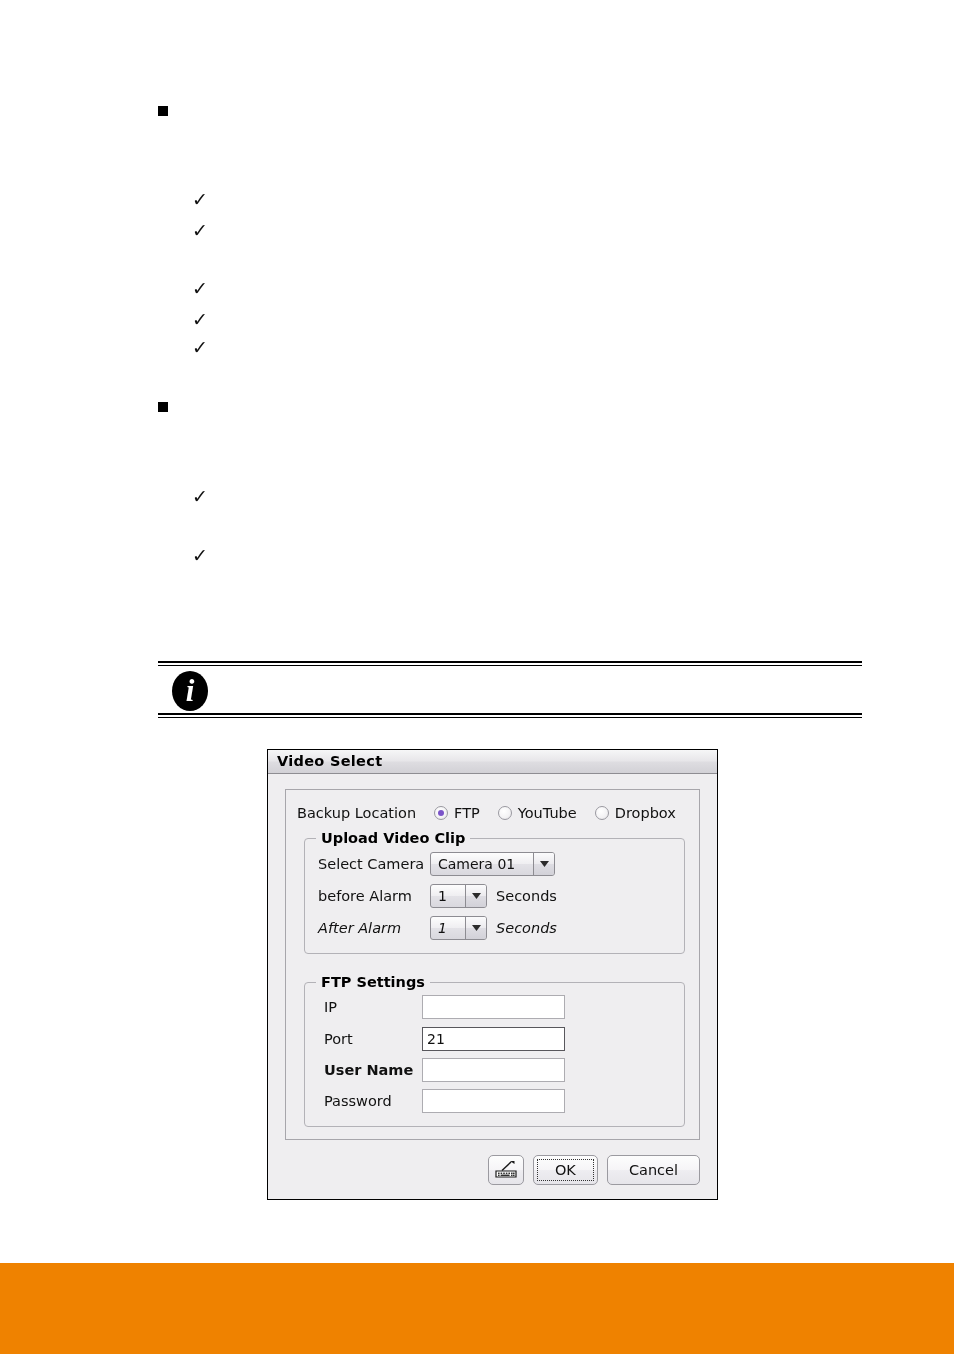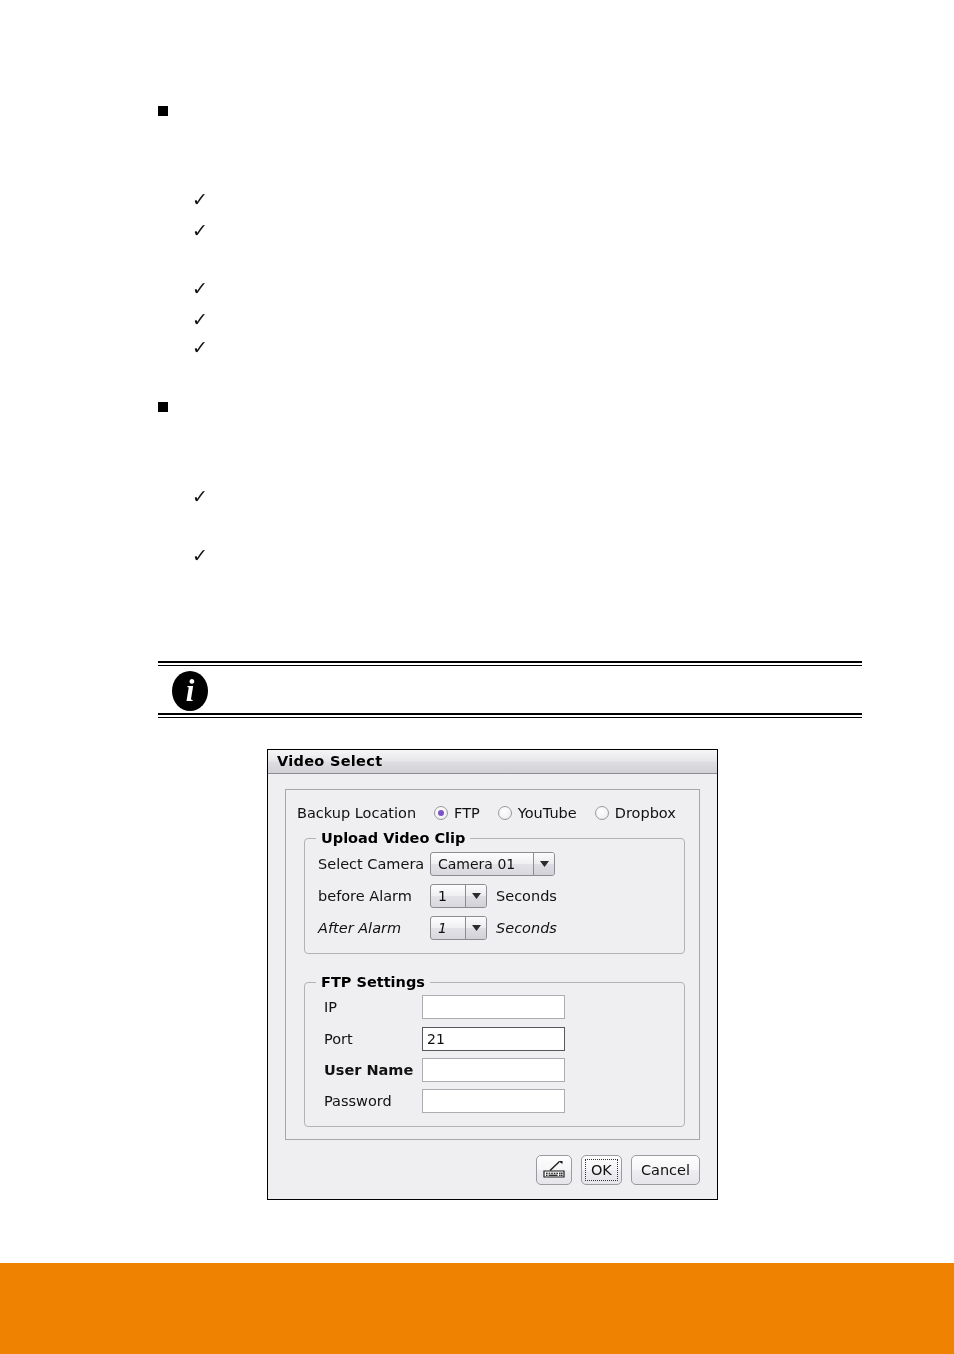--- a/index.html
+++ b/index.html
@@ -277,21 +277,21 @@
   .dlg-btn {
     height: 30px;
     min-width: 34px;
     border: 1px solid #9b9aa0;
     border-radius: 5px;
     background: linear-gradient(to bottom, #fdfdfd 0%, #f6f5f7 48%, #eeedf1 52%, #e6e5ea 100%);
     box-sizing: border-box;
     display: flex;
     align-items: center;
     justify-content: center;
-    padding: 0 9px;
+    padding: 0 21px;
     font-size: 14.5px;
     color: #111;
     font-family: "DejaVu Sans", sans-serif;
     cursor: default;
     position: relative;
   }
   .dlg-btn .focus-ring {
     position: absolute;
     left: 3px; top: 3px; right: 3px; bottom: 3px;
     border: 1px dotted #333;

